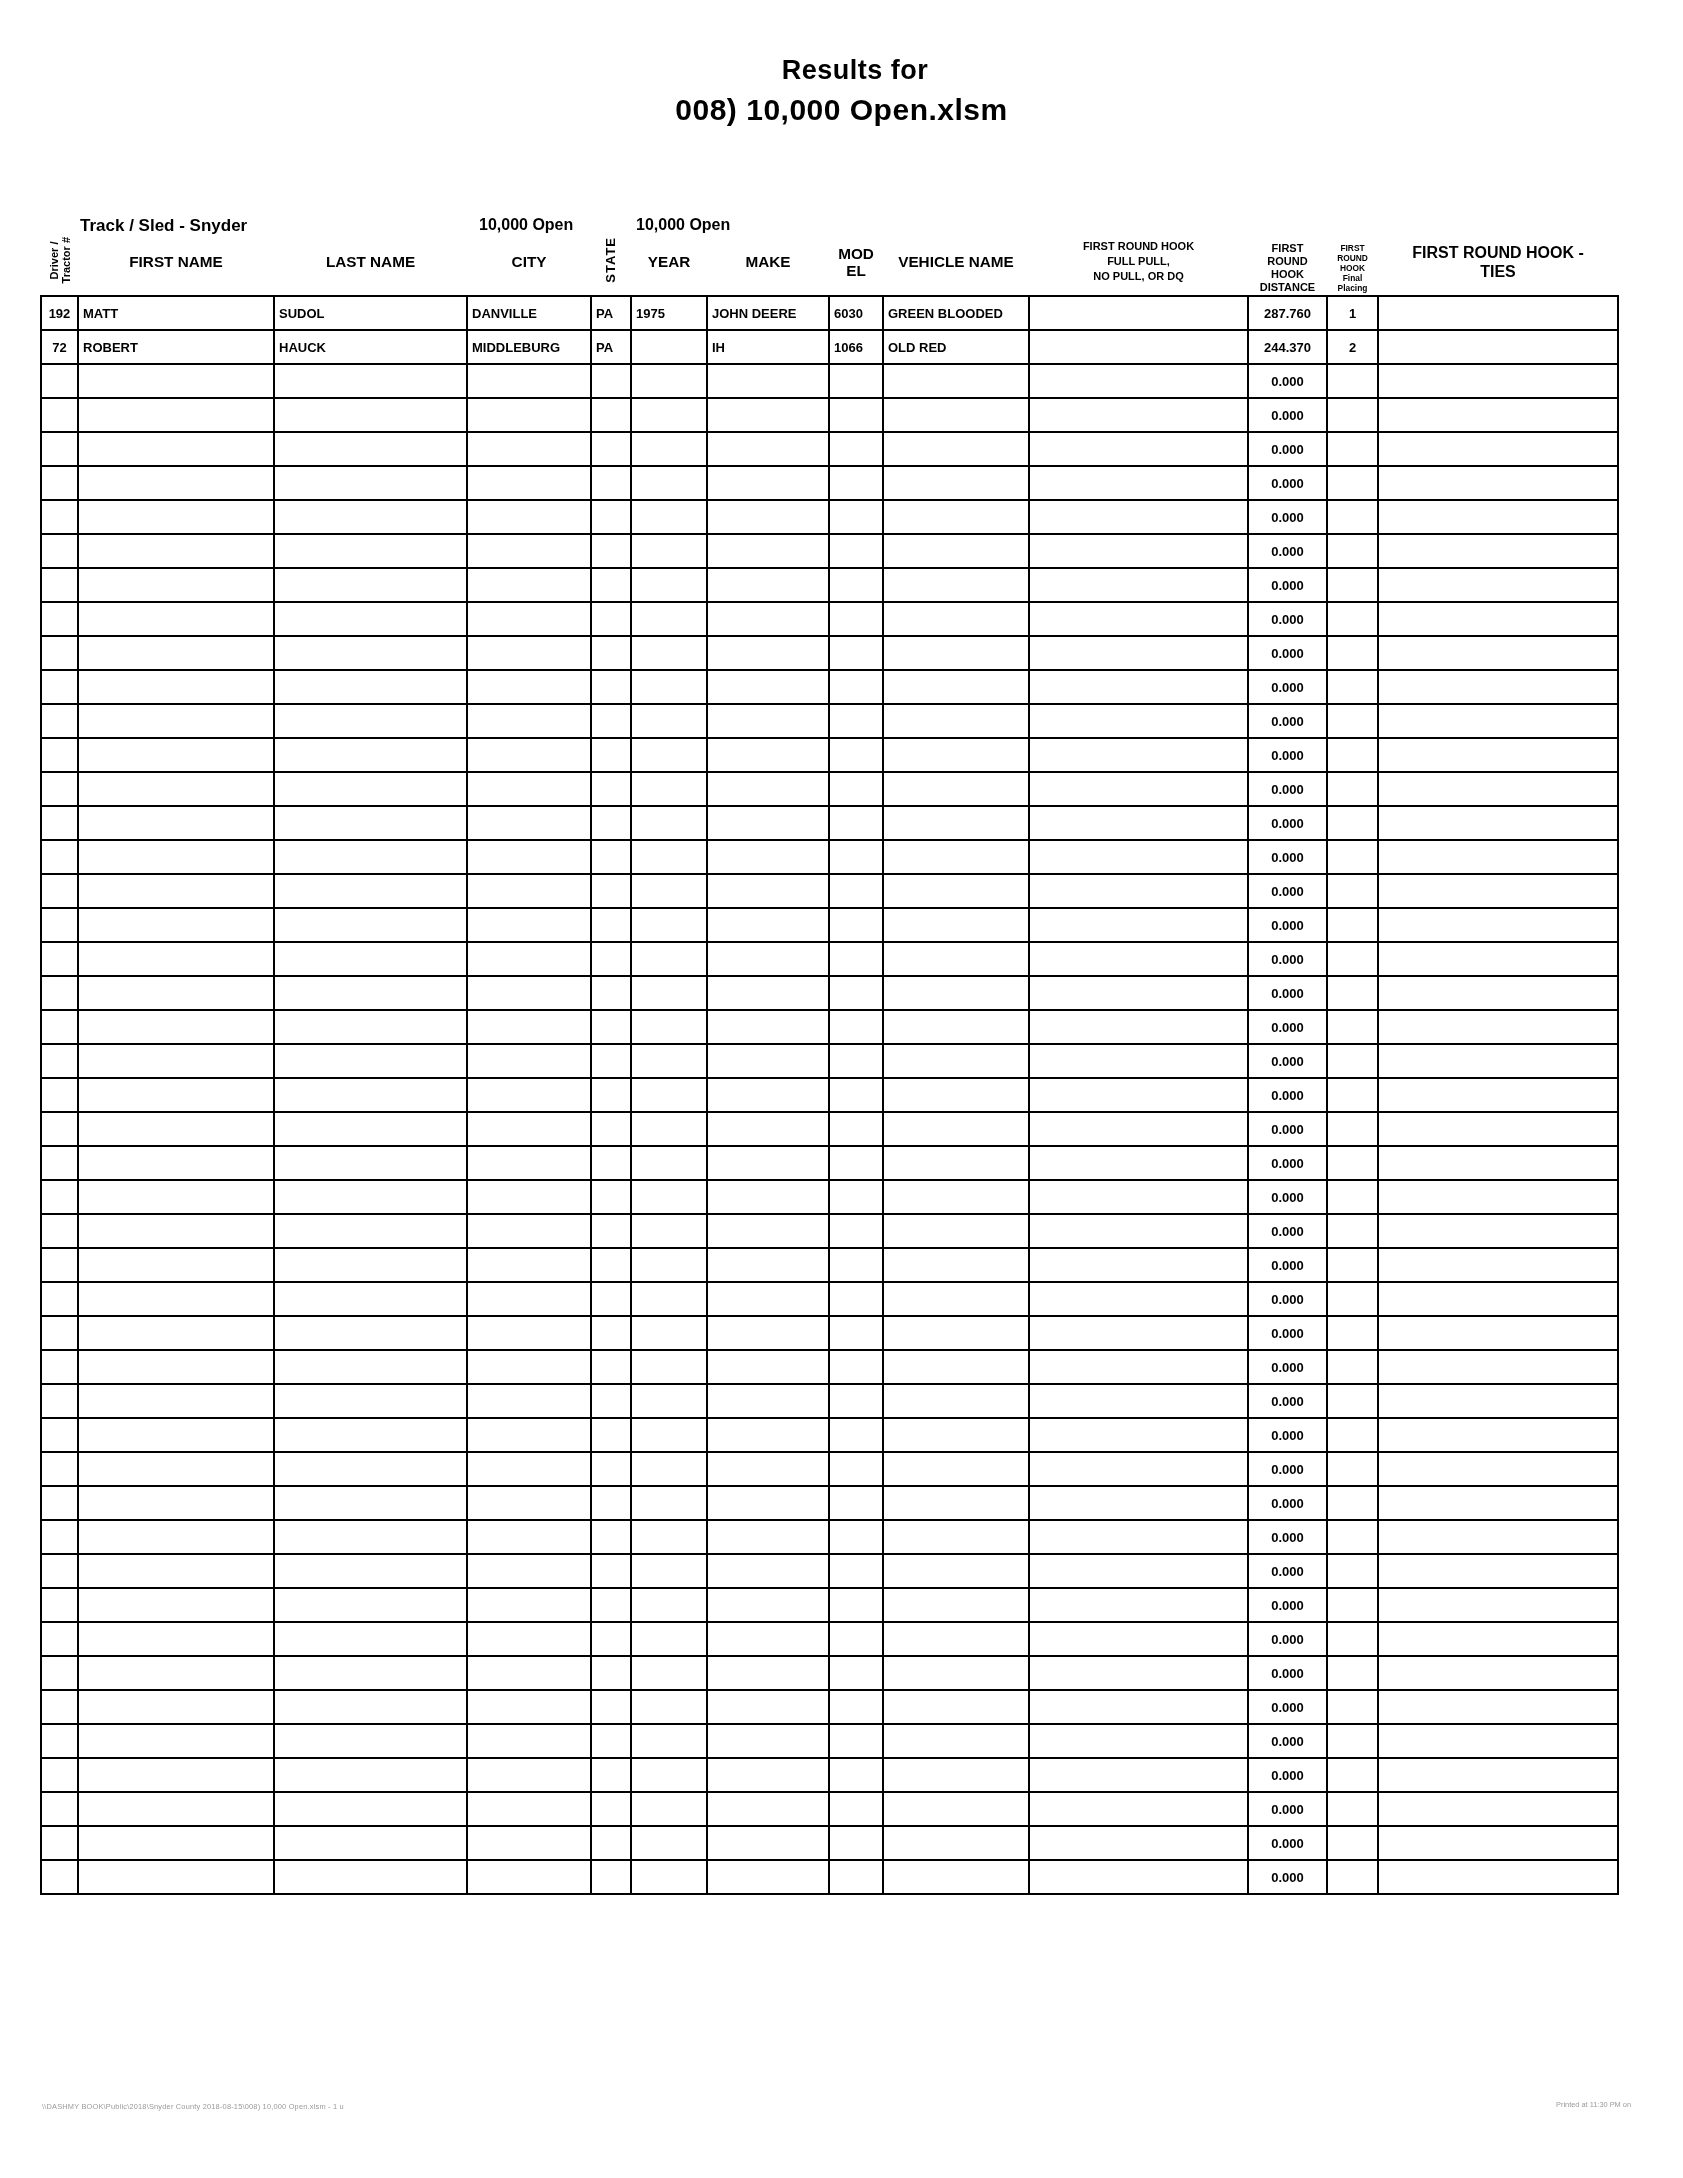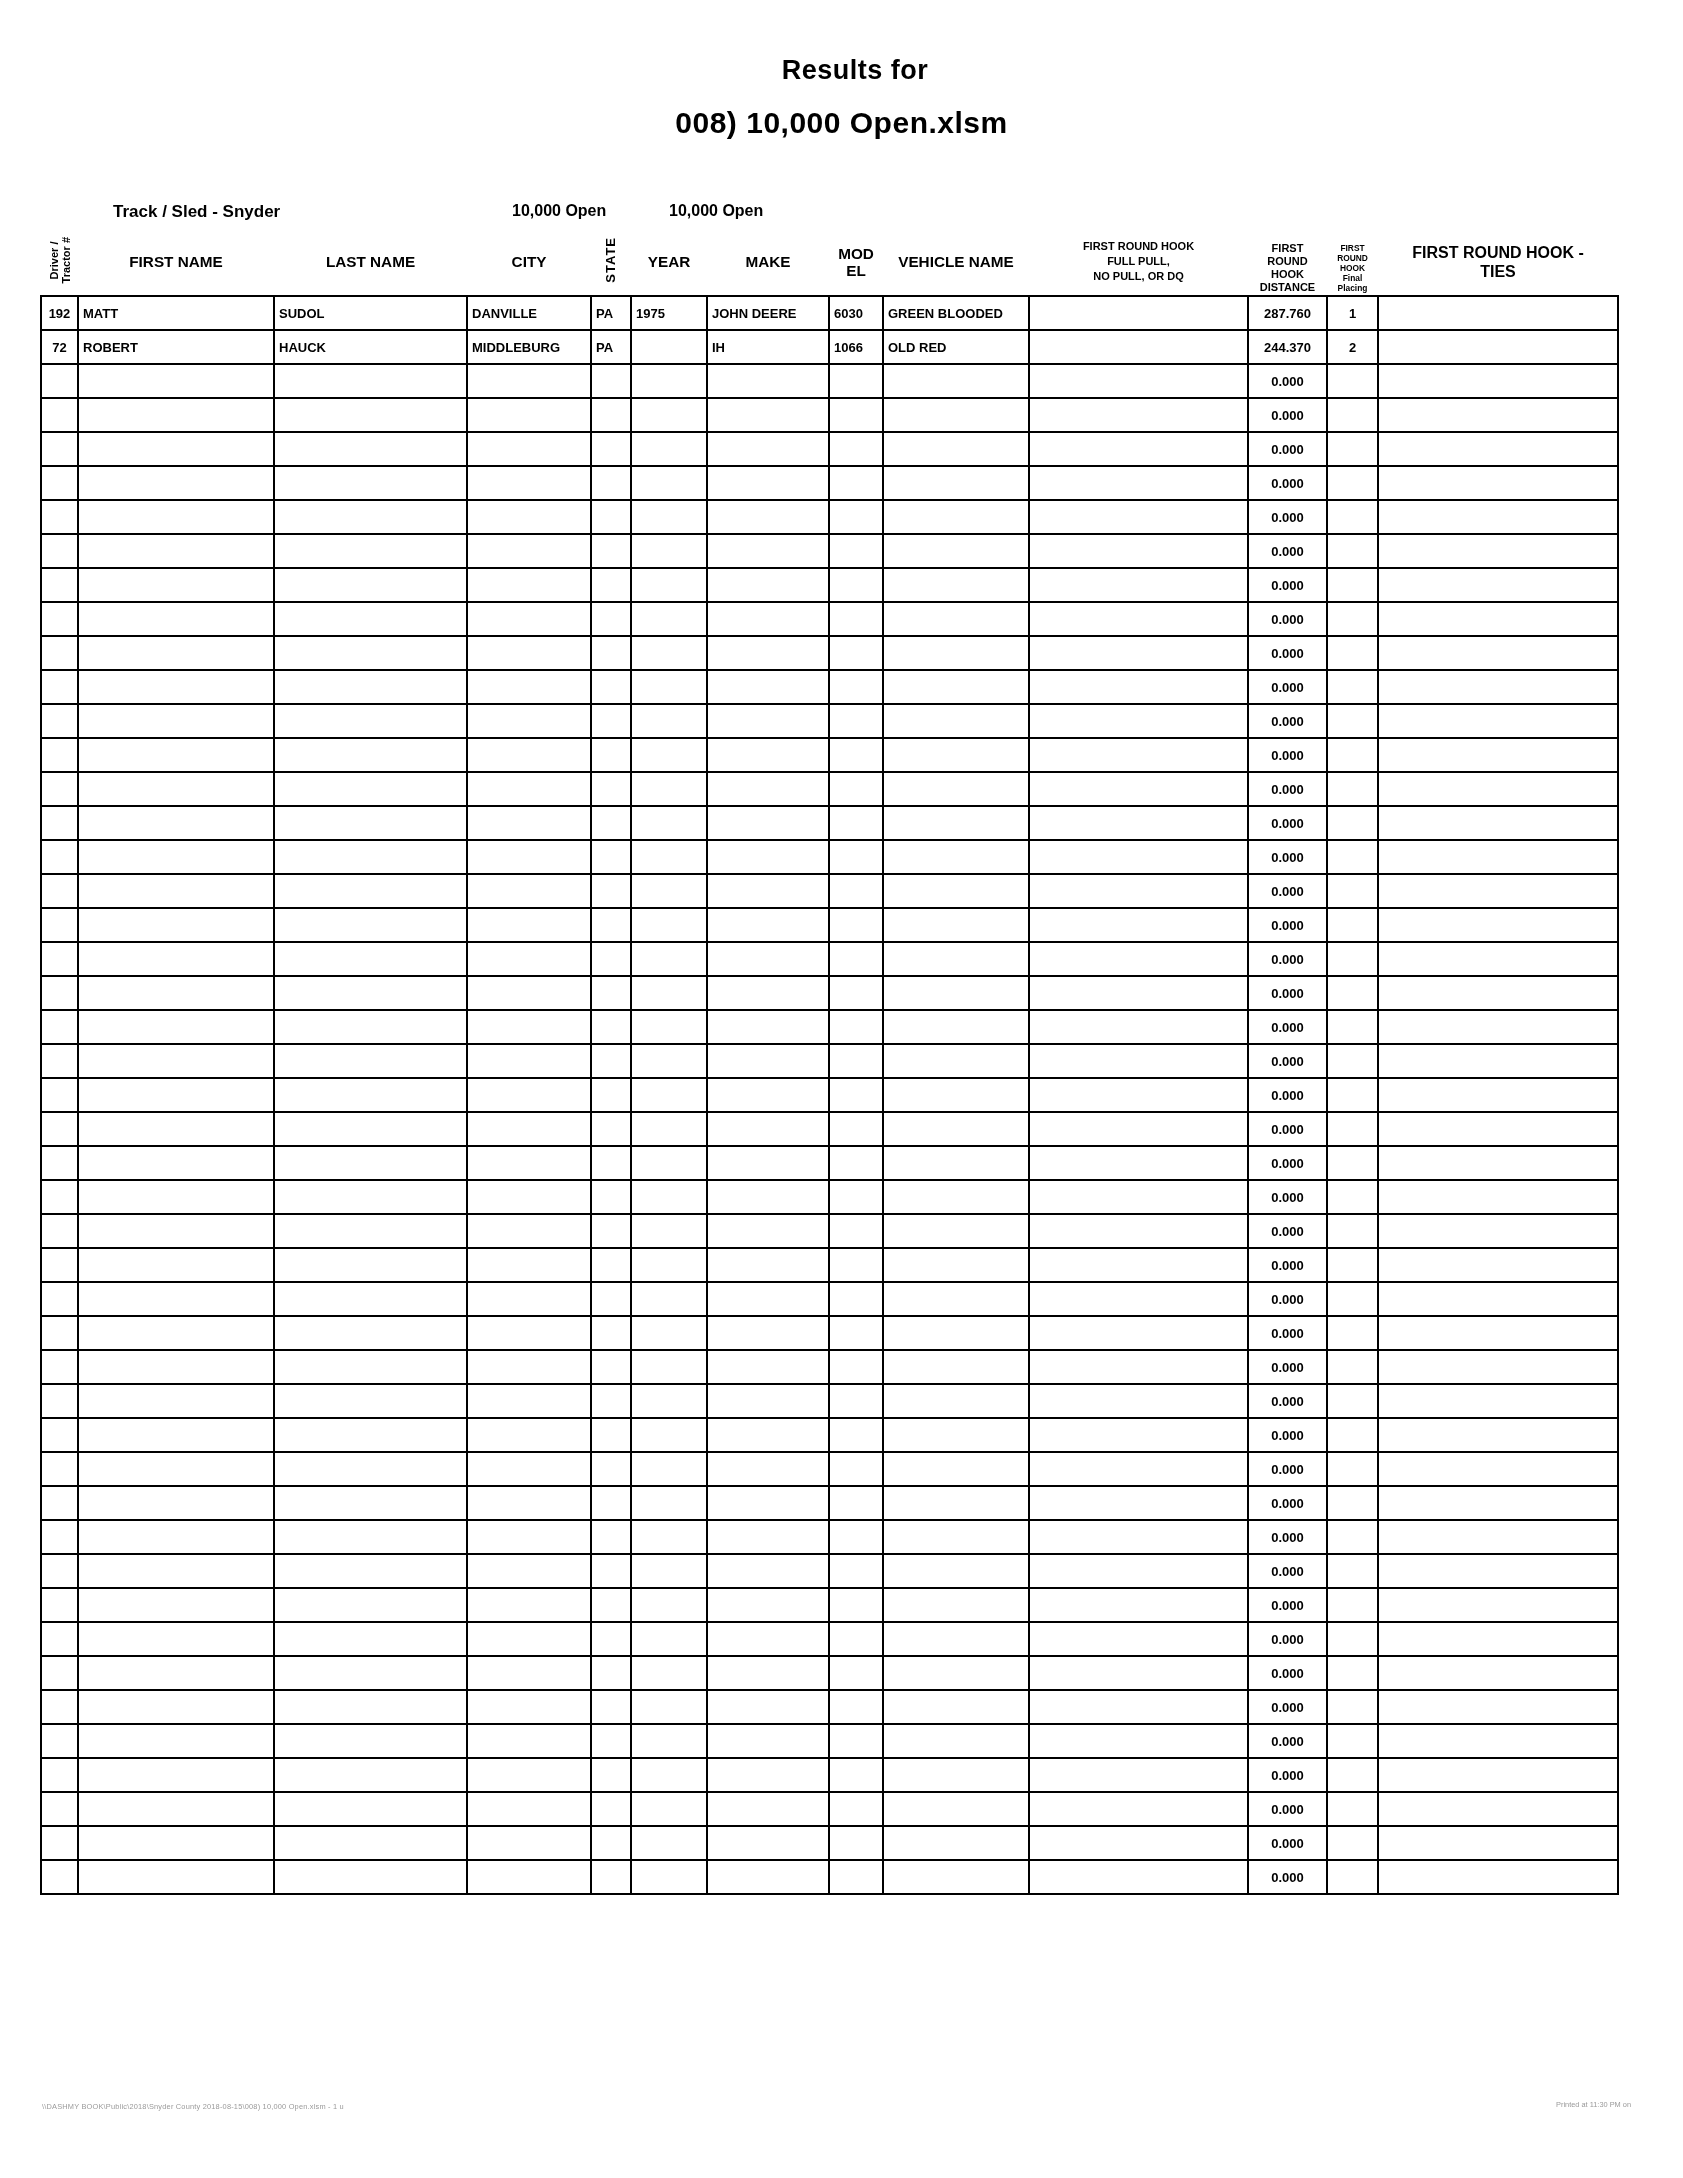--- a/index.html
+++ b/index.html
@@ -2,23 +2,23 @@
 <html><head>
 <meta charset="utf-8">
 <style>
   html,body{margin:0;padding:0;}
   body{
     width:1683px;height:2178px;position:relative;background:#fff;color:#000;
     font-family:"Liberation Sans",sans-serif;
   }
   .title-block{position:absolute;top:54px;left:0;width:100%;text-align:center;font-weight:bold;}
   .title-line1{font-size:27px;line-height:32px;letter-spacing:0.5px;margin-left:27px;}
-  .title-line2{font-size:30px;line-height:36px;margin-top:19px;letter-spacing:0.5px;}
-
-  .meta-label{position:absolute;top:202px;font-weight:bold;font-size:17px;white-space:nowrap;margin-left:33px;}
+  .title-line2{font-size:30px;line-height:36px;margin-top:6px;letter-spacing:0.5px;}
+
+  .meta-label{position:absolute;top:216px;font-weight:bold;font-size:17px;white-space:nowrap;}
   .meta-track{left:80px;}
   .meta-class-left{left:479px;font-size:16px;}
   .meta-class-right{left:636px;font-size:16px;}
 
   table.results{
     position:absolute;left:40px;top:228px;width:1576px;
     border-collapse:collapse;table-layout:fixed;
   }
   col.col-driver{width:37px}
   col.col-first{width:196px}

